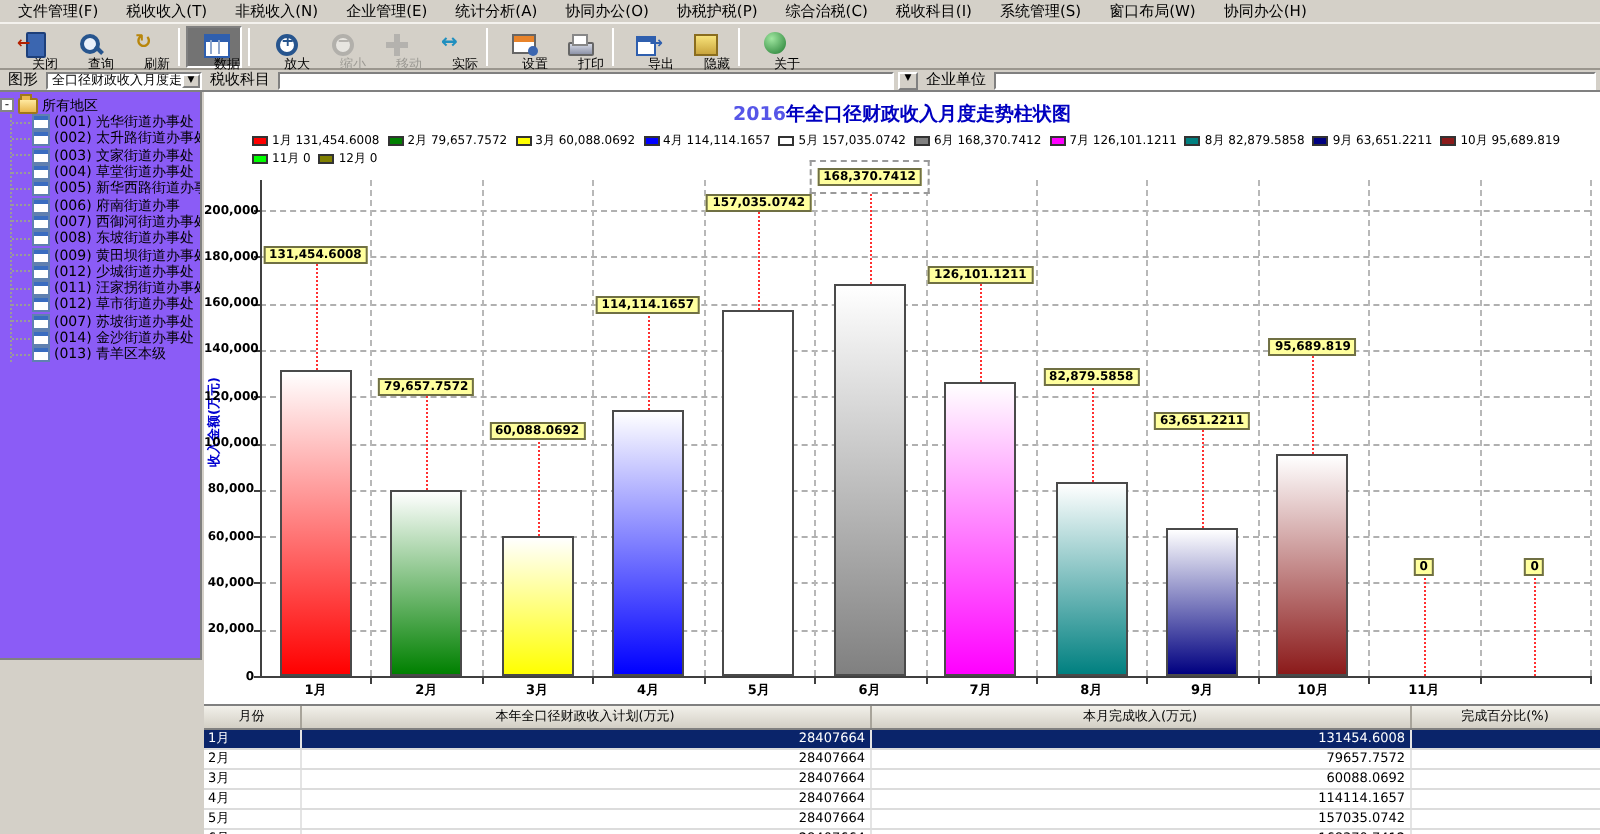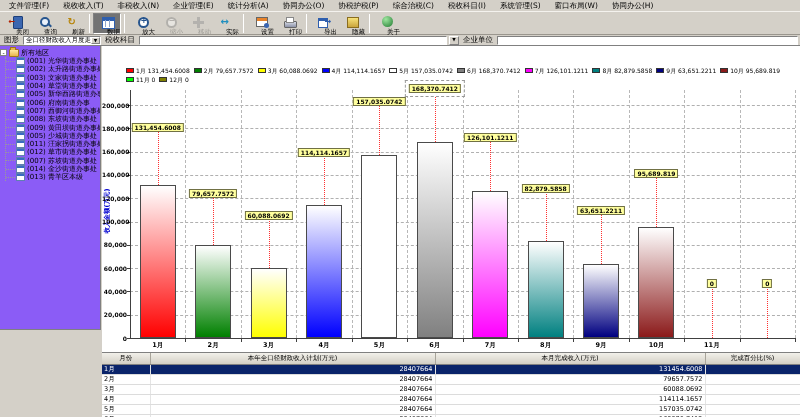--- a/index.html
+++ b/index.html
@@ -234,21 +234,21 @@
           <span class="tree-label">(008) 东坡街道办事处</span>
         </div>
         <div class="tree-item">
           <span class="tree-dash"></span>
           <span class="doc-icon"></span>
           <span class="tree-label">(009) 黄田坝街道办事处</span>
         </div>
         <div class="tree-item">
           <span class="tree-dash"></span>
           <span class="doc-icon"></span>
-          <span class="tree-label">(005) 少城街道办事处</span>
+          <span class="tree-label">(012) 少城街道办事处</span>
         </div>
         <div class="tree-item">
           <span class="tree-dash"></span>
           <span class="doc-icon"></span>
           <span class="tree-label">(011) 汪家拐街道办事处</span>
         </div>
         <div class="tree-item">
           <span class="tree-dash"></span>
           <span class="doc-icon"></span>
           <span class="tree-label">(012) 草市街道办事处</span>
@@ -265,20 +265,23 @@
         </div>
         <div class="tree-item">
           <span class="tree-dash"></span>
           <span class="doc-icon"></span>
           <span class="tree-label">(013) 青羊区本级</span>
         </div>
       </div>
   </div>
 
   <div id="chart-panel">
+    <div id="chart-title">
+      <span class="yr">2016</span><span class="rest">年全口径财政收入月度走势柱状图</span>
+    </div>
     <div id="legend">
         <div class="lg-row">
           <span class="lg-item">
             <span class="lg-swatch" style="background: rgb(255, 0, 0);"></span>
             <span>1月 131,454.6008</span>
           </span>
           <span class="lg-item">
             <span class="lg-swatch" style="background: rgb(0, 128, 0);"></span>
             <span>2月 79,657.7572</span>
           </span>

